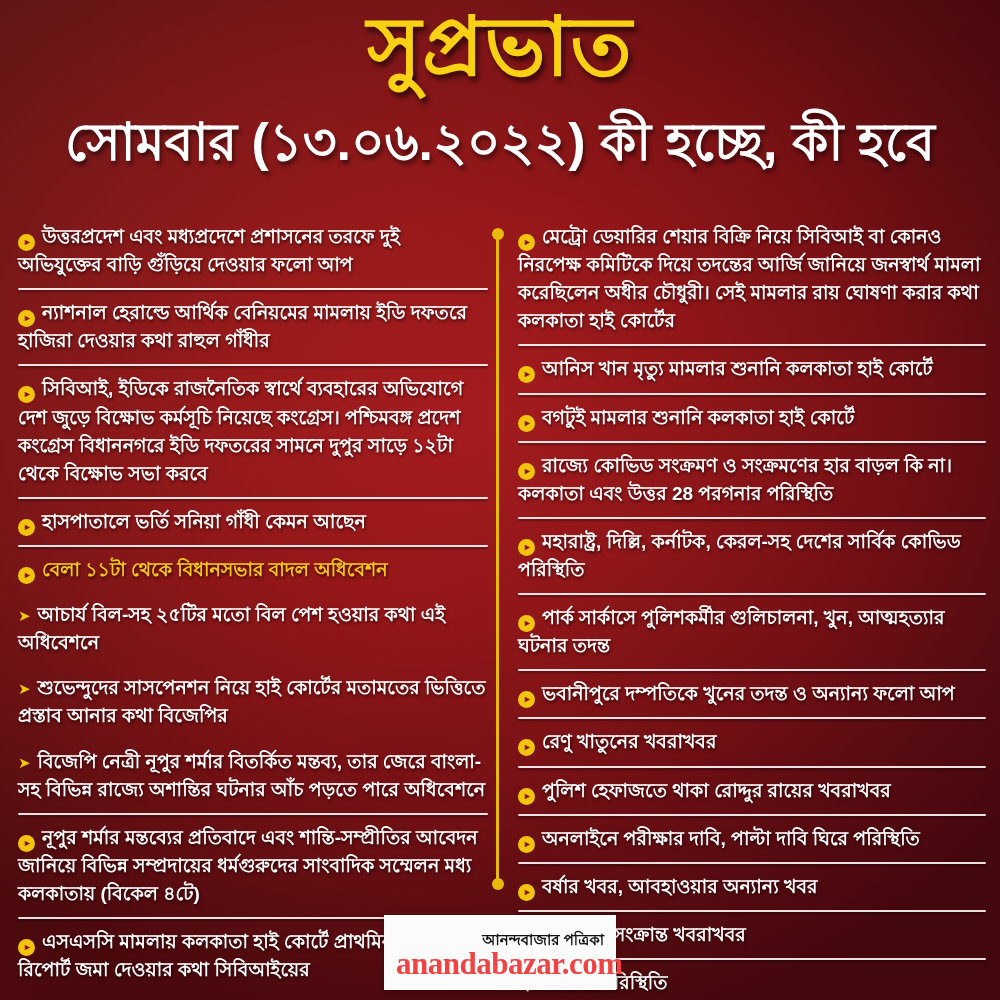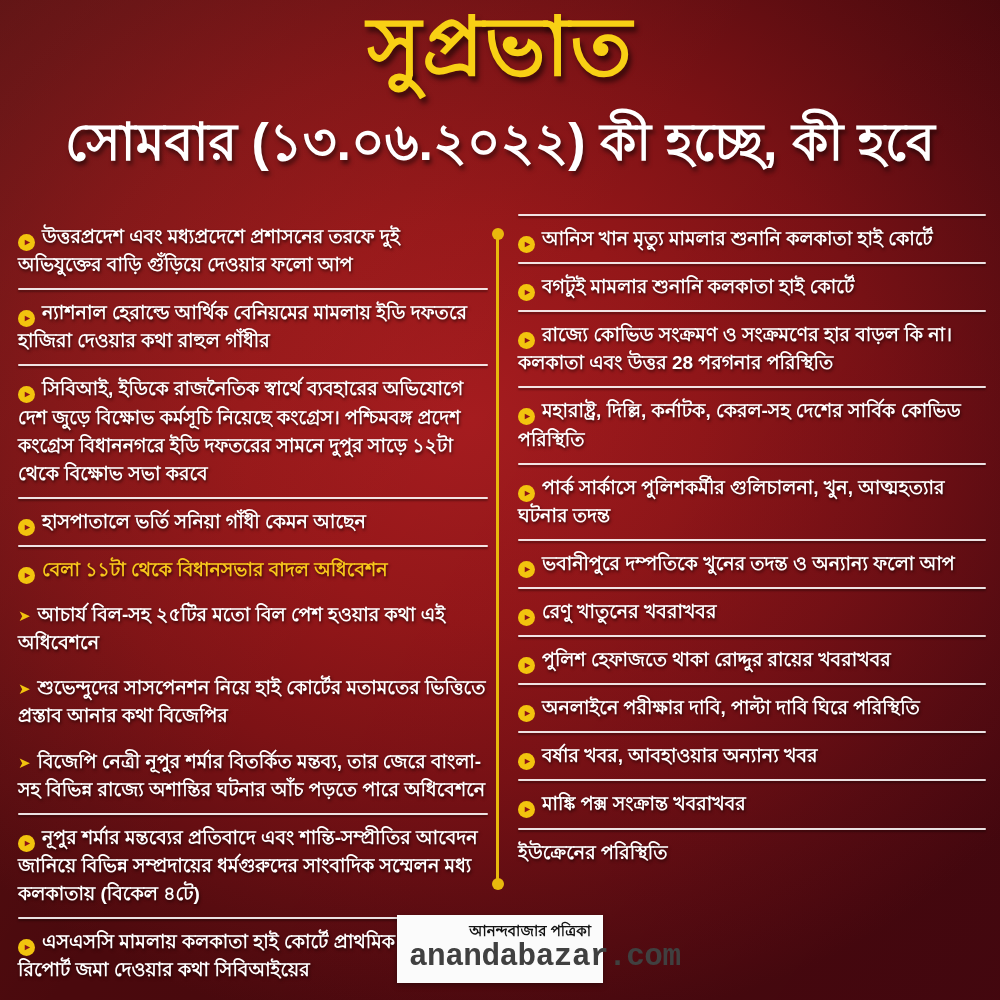--- a/index.html
+++ b/index.html
@@ -98,43 +98,43 @@
   .separator {
     height: 2px;
     background: rgba(255,255,255,0.88);
     border-radius: 1px;
     box-shadow: 0 2px 2px rgba(0,0,0,0.35);
   }
   .footer-box {
     position: absolute;
     left: 50%; transform: translateX(-50%);
     top: 915px;
-    width: 206px;
+    width: 232px;
     background: #fbfbfb;
-    padding: 7px 12px 9px;
+    padding: 16px 12px 9px;
     box-shadow: 0 2px 6px rgba(0,0,0,0.35);
   }
   .masthead {
     text-align: right;
     color: #121212;
     font-size: 15px;
     font-weight: bold;
     line-height: 1.15;
   }
   .logo-line {
     text-align: center;
     font-family: "Liberation Serif", "DejaVu Serif", serif;
     font-weight: bold;
     font-size: 31px;
     line-height: 1.05;
     letter-spacing: -0.5px;
     color: #c5272c;
     white-space: nowrap;
   }
-  .logo-name, .logo-tld { color: #404040; font-family: Liberation Mono, monospace; }
+  .logo-name, .logo-tld { color: #ef4444; }
 </style>
 </head>
 <body>
 
 <div class="page">
 
   <div class="header">
     <div class="title">সুপ্রভাত</div>
     <div class="subtitle">সোমবার (১৩.০৬.২০২২) কী হচ্ছে, কী হবে</div>
   </div>
@@ -149,20 +149,21 @@
         <div class="separator"></div>
         <div class="item"><span class="bullet-icon">►</span><span class="item-text">হাসপাতালে ভর্তি সনিয়া গাঁধী কেমন আছেন</span></div>
         <div class="separator"></div>
         <div class="item highlight"><span class="bullet-icon">►</span><span class="item-text">বেলা ১১টা থেকে বিধানসভার বাদল অধিবেশন</span><div class="subitem"><span class="subarrow-icon">➤</span><span class="subitem-text">আচার্য বিল-সহ ২৫টির মতো বিল পেশ হওয়ার কথা এই অধিবেশনে</span></div><div class="subitem"><span class="subarrow-icon">➤</span><span class="subitem-text">শুভেন্দুদের সাসপেনশন নিয়ে হাই কোর্টের মতামতের ভিত্তিতে প্রস্তাব আনার কথা বিজেপির</span></div><div class="subitem"><span class="subarrow-icon">➤</span><span class="subitem-text">বিজেপি নেত্রী নূপুর শর্মার বিতর্কিত মন্তব্য, তার জেরে বাংলা-সহ বিভিন্ন রাজ্যে অশান্তির ঘটনার আঁচ পড়তে পারে অধিবেশনে</span></div></div>
         <div class="separator"></div>
         <div class="item"><span class="bullet-icon">►</span><span class="item-text">নূপুর শর্মার মন্তব্যের প্রতিবাদে এবং শান্তি-সম্প্রীতির আবেদন জানিয়ে বিভিন্ন সম্প্রদায়ের ধর্মগুরুদের সাংবাদিক সম্মেলন মধ্য কলকাতায় (বিকেল ৪টে)</span></div>
         <div class="separator"></div>
         <div class="item"><span class="bullet-icon">►</span><span class="item-text">এসএসসি মামলায় কলকাতা হাই কোর্টে প্রাথমিক তদন্ত রিপোর্ট জমা দেওয়ার কথা সিবিআইয়ের</span></div>
       </div>
     <div class="col col-right" id="col-right">
+        <div class="item"><span class="bullet-icon">►</span><span class="item-text">মেট্রো ডেয়ারির শেয়ার বিক্রি নিয়ে সিবিআই বা কোনও নিরপেক্ষ কমিটিকে দিয়ে তদন্তের আর্জি জানিয়ে জনস্বার্থ মামলা করেছিলেন অধীর চৌধুরী। সেই মামলার রায় ঘোষণা করার কথা কলকাতা হাই কোর্টের</span></div>
         <div class="separator"></div>
         <div class="item"><span class="bullet-icon">►</span><span class="item-text">আনিস খান মৃত্যু মামলার শুনানি কলকাতা হাই কোর্টে</span></div>
         <div class="separator"></div>
         <div class="item"><span class="bullet-icon">►</span><span class="item-text">বগটুই মামলার শুনানি কলকাতা হাই কোর্টে</span></div>
         <div class="separator"></div>
         <div class="item"><span class="bullet-icon">►</span><span class="item-text">রাজ্যে কোভিড সংক্রমণ ও সংক্রমণের হার বাড়ল কি না। কলকাতা এবং উত্তর 28 পরগনার পরিস্থিতি</span></div>
         <div class="separator"></div>
         <div class="item"><span class="bullet-icon">►</span><span class="item-text">মহারাষ্ট্র, দিল্লি, কর্নাটক, কেরল-সহ দেশের সার্বিক কোভিড পরিস্থিতি</span></div>
         <div class="separator"></div>
         <div class="item"><span class="bullet-icon">►</span><span class="item-text">পার্ক সার্কাসে পুলিশকর্মীর গুলিচালনা, খুন, আত্মহত্যার ঘটনার তদন্ত</span></div>

